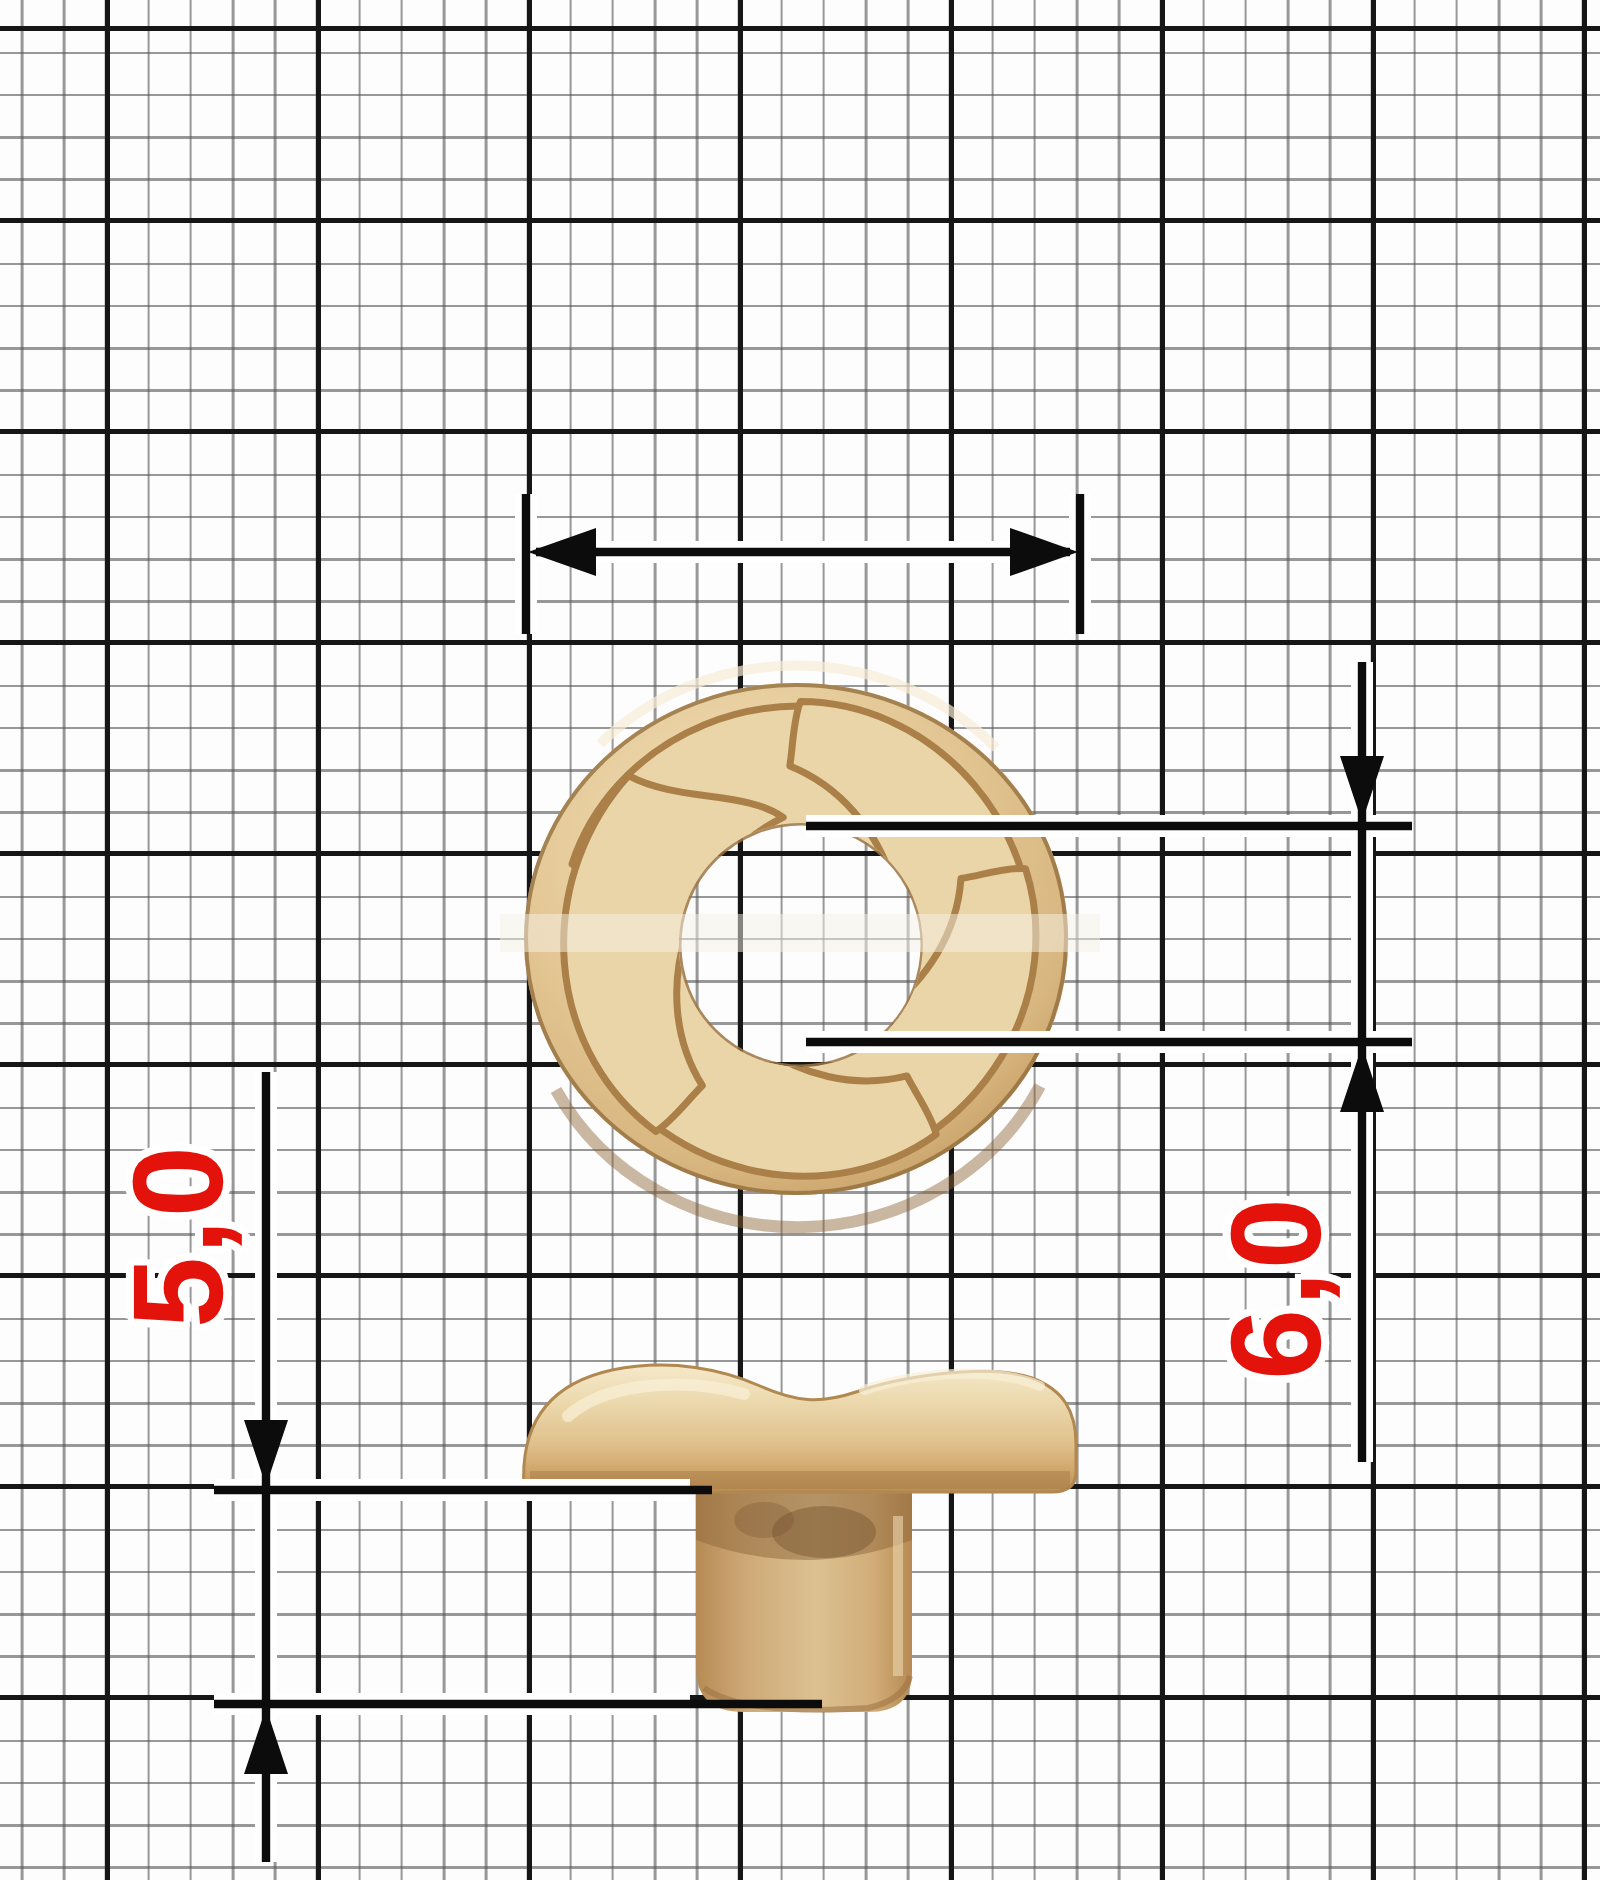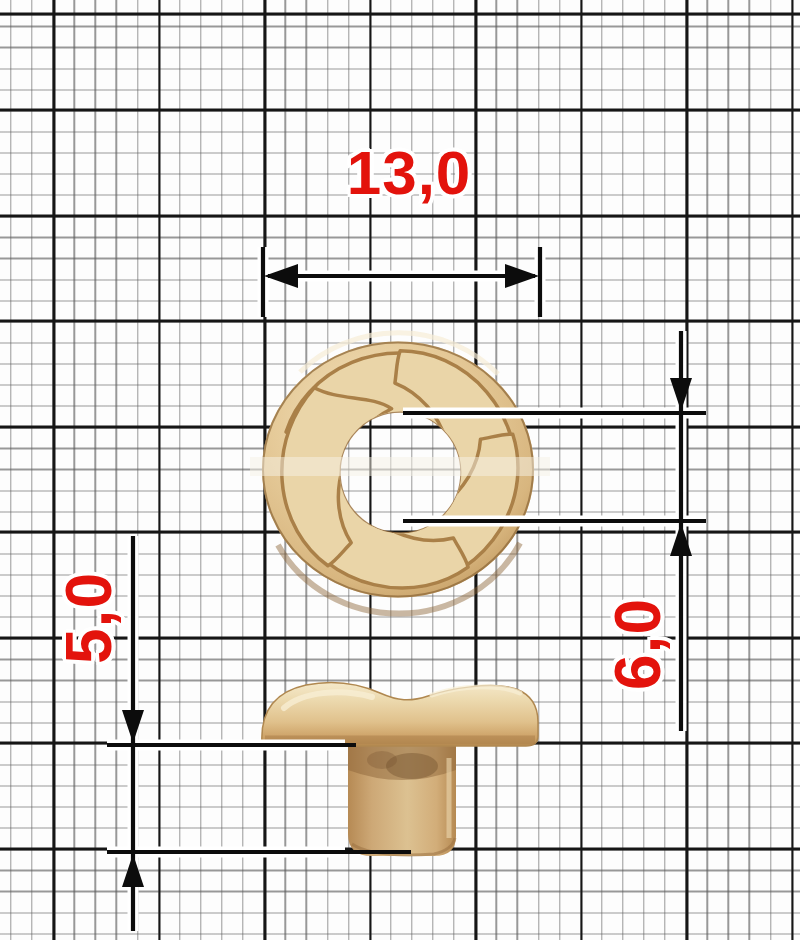--- a/index.html
+++ b/index.html
@@ -140,16 +140,15 @@
       <g stroke="#0c0c0c" stroke-width="4.2" fill="#0c0c0c">
         <path d="M107 745 H356" fill="none"></path>
         <path d="M107 852 H411" fill="none"></path>
         <path d="M133 536 V931" fill="none"></path>
         <path stroke="none" d="M133 743 L122 710 L144 710 Z"></path>
         <path stroke="none" d="M133 854 L122 887 L144 887 Z"></path>
       </g>
     </g>
   </svg>
 
-  <div class="dim-label" id="label-width">13,0</div>
   <div class="dim-label" id="label-stem">5,0</div>
   <div class="dim-label" id="label-hole">6,0</div>
 </div>
 
 </body></html>

